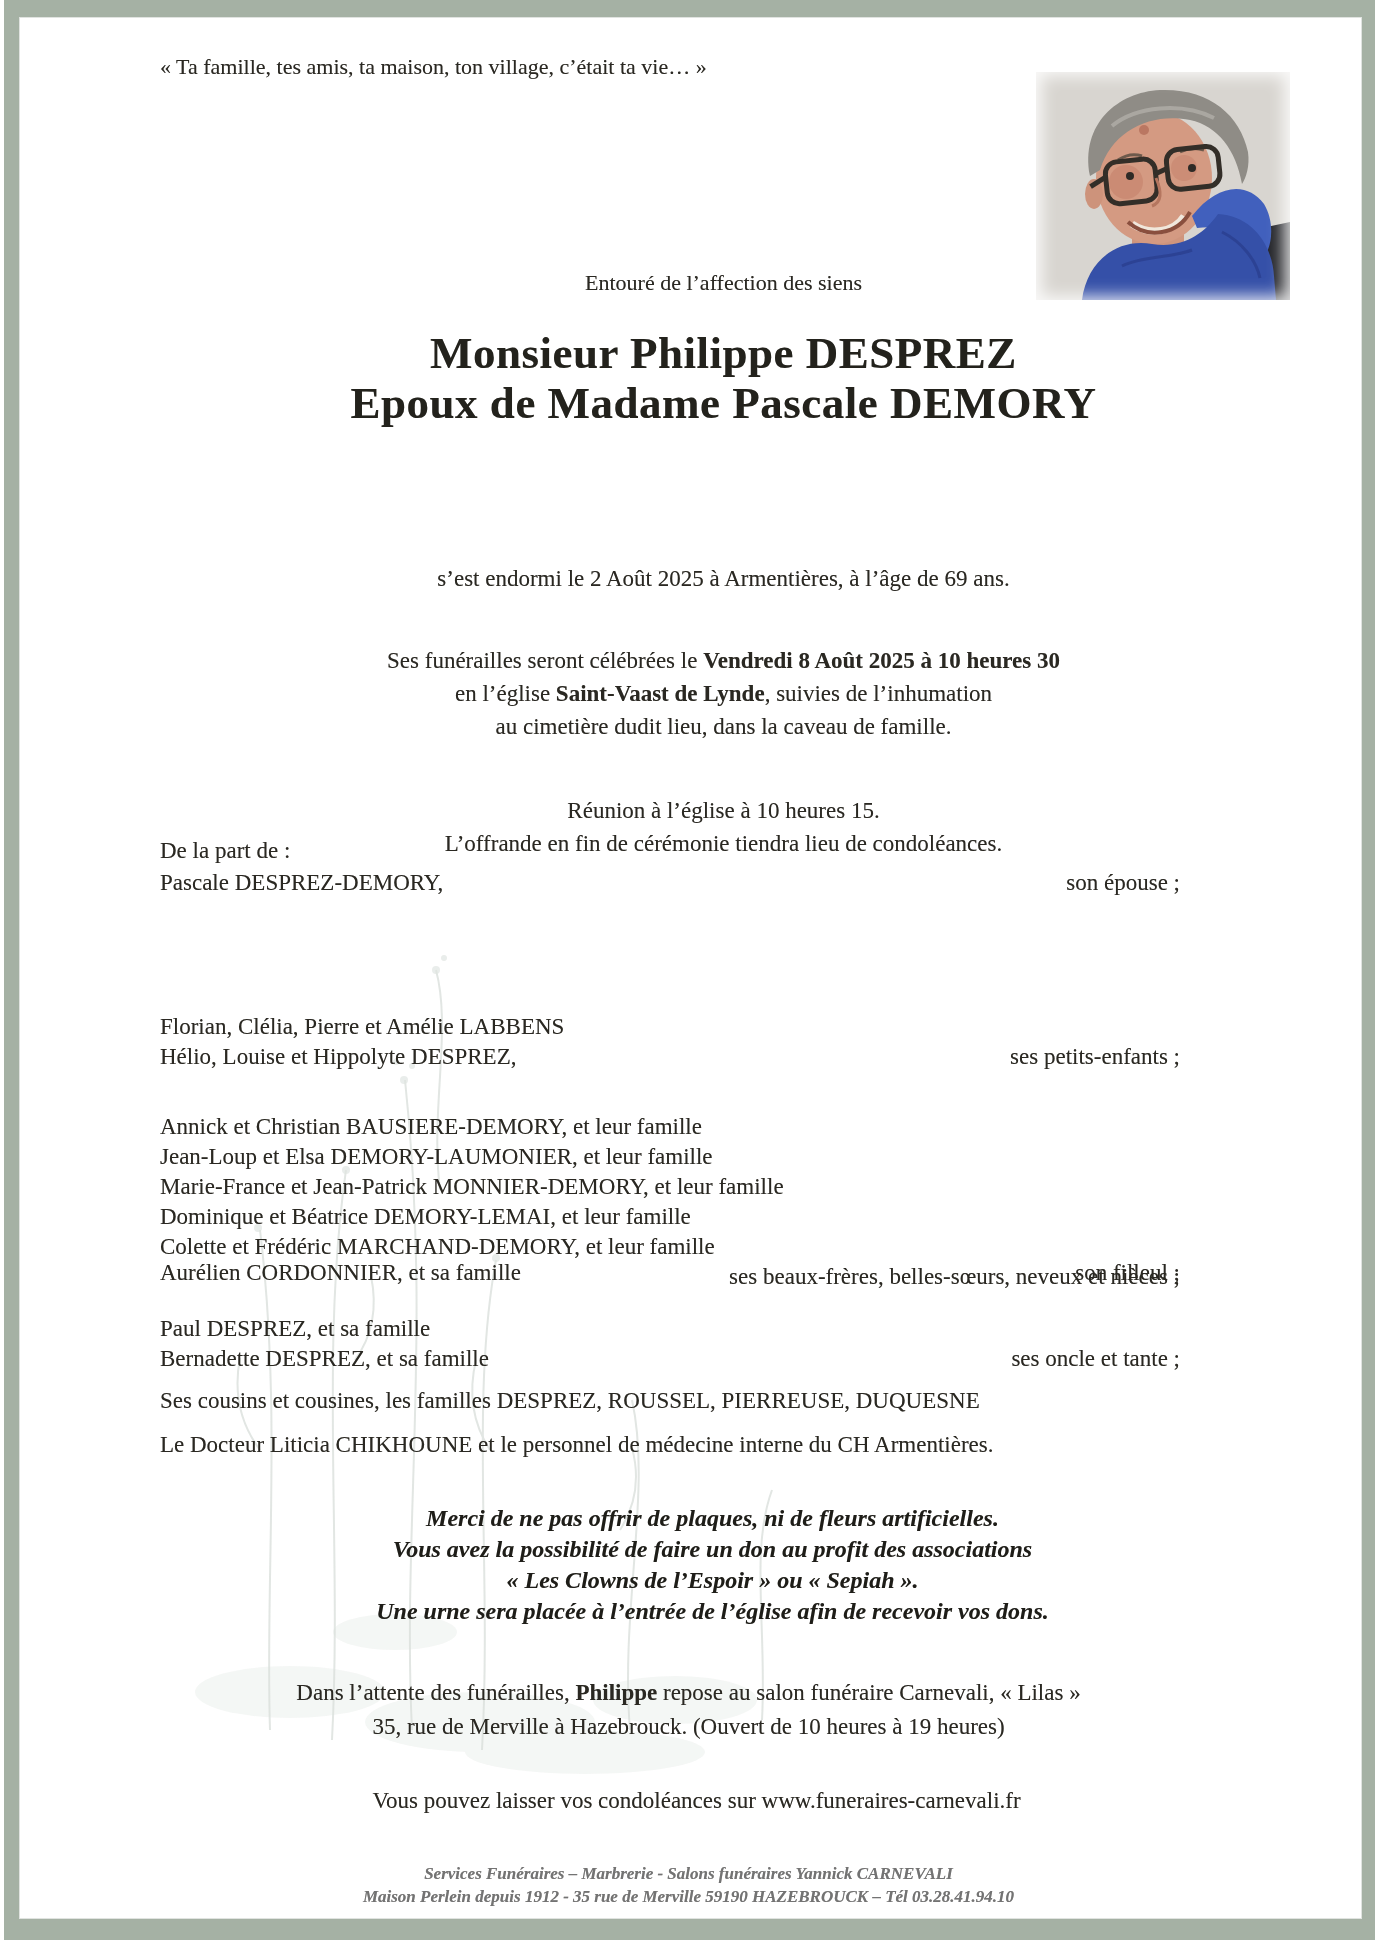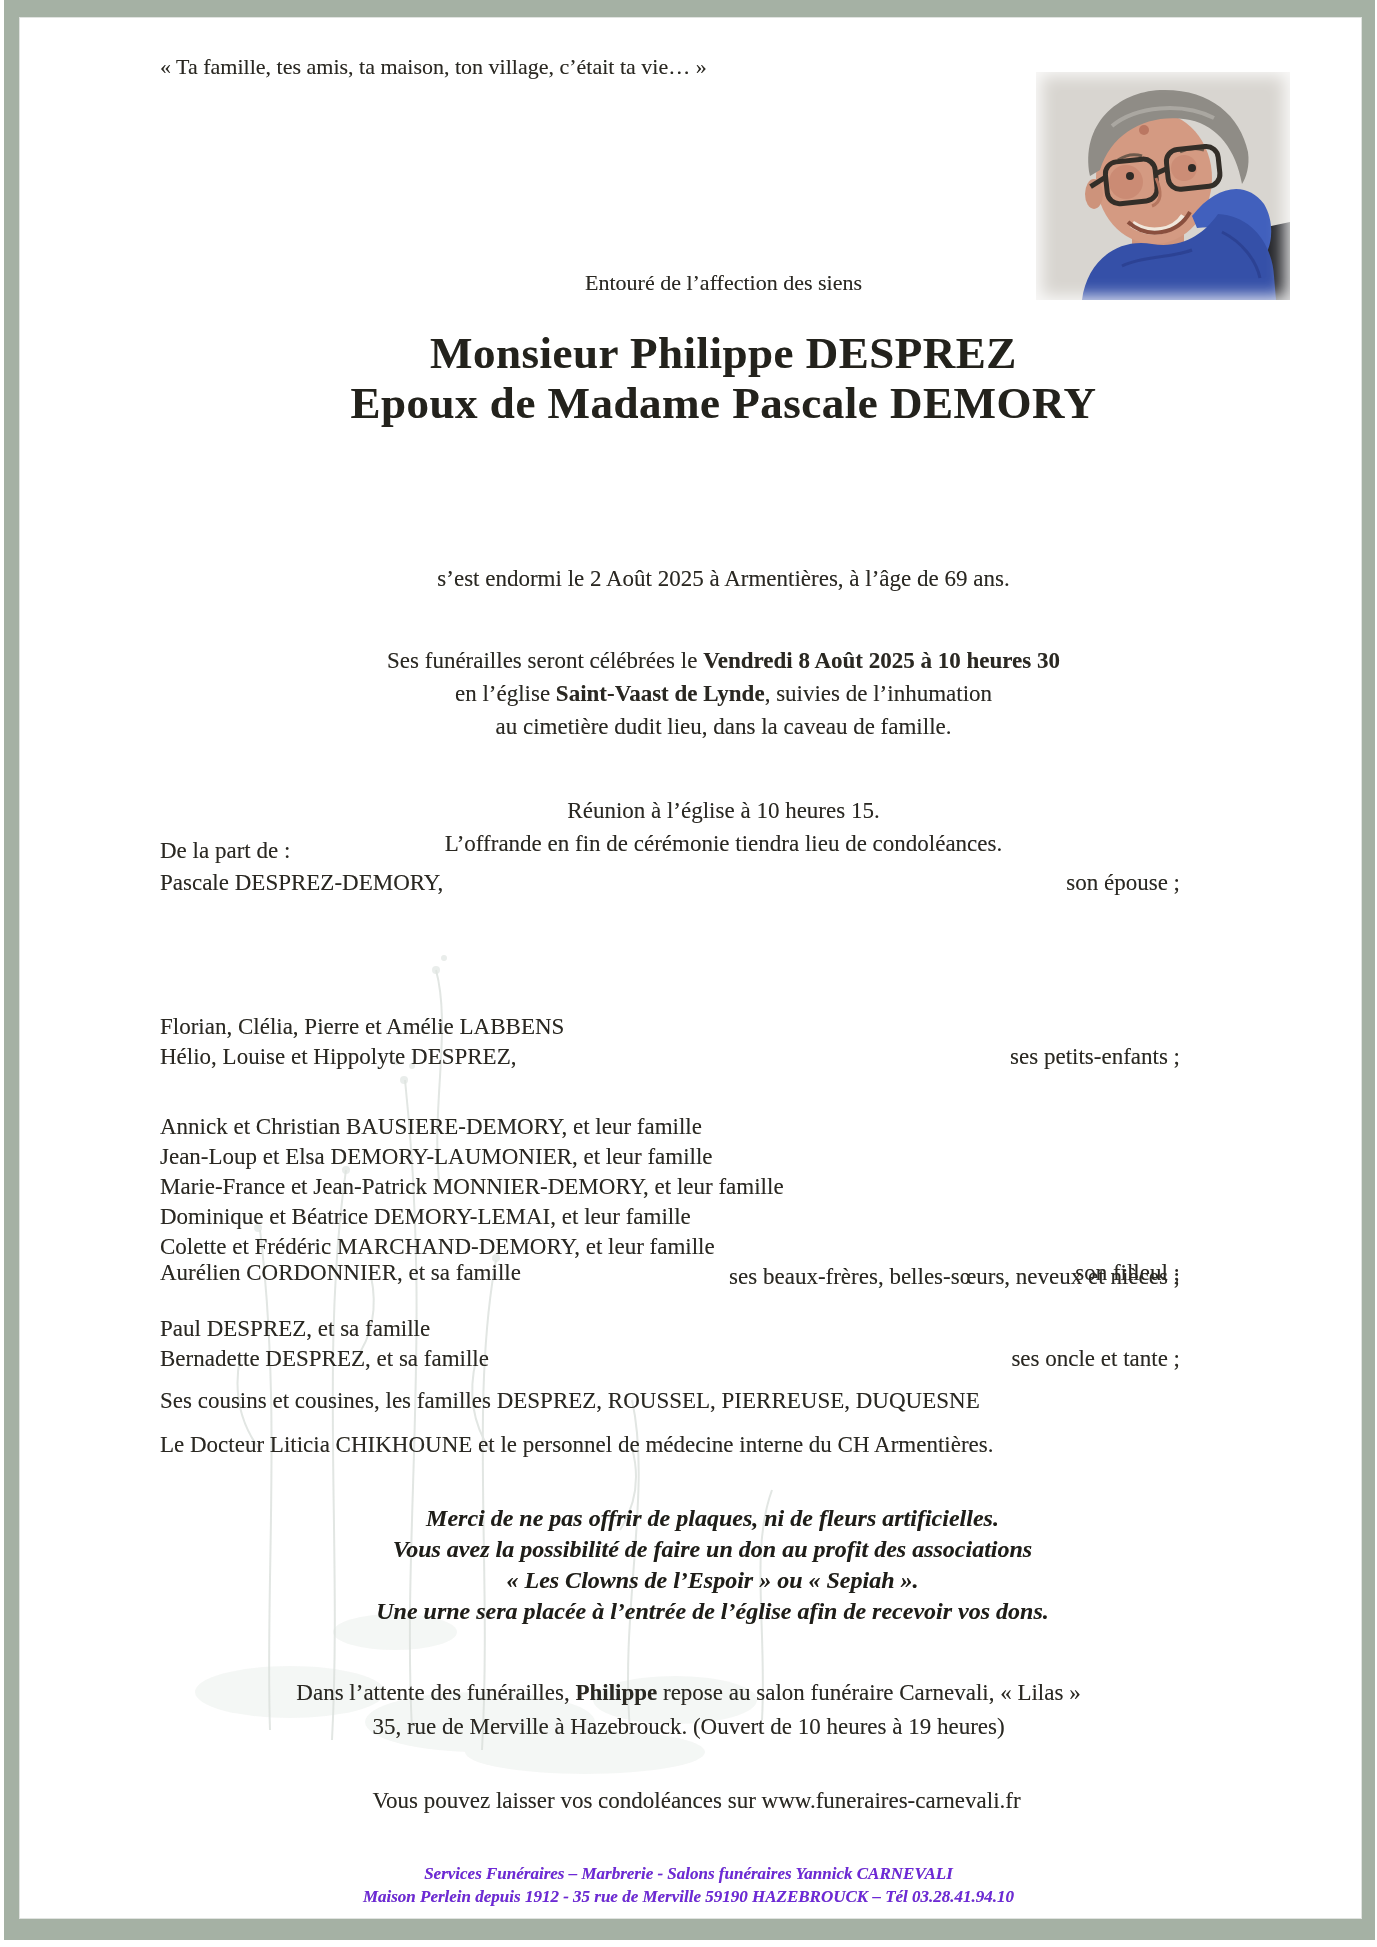--- a/index.html
+++ b/index.html
@@ -28,21 +28,21 @@
   .family{position:absolute;left:160px;top:0;width:1020px;height:1947px;font-size:23px;}
   .fam-heading{position:absolute;left:0;top:838px;}
   .fam-group{position:absolute;left:0;right:0;line-height:30px;}
   .relation{position:absolute;right:0;bottom:0;}
   .relation-line{text-align:right;}
   .charity{position:absolute;left:0;right:0;top:1503px;text-align:center;
            font-weight:700;font-style:italic;font-size:24px;line-height:31px;color:#1e1d18;margin-left:48px;}
   .attente{position:absolute;left:0;right:0;top:1676px;text-align:center;font-size:23px;line-height:34px;}
   .condole{position:absolute;left:16px;right:0;top:1788px;text-align:center;font-size:23px;}
   .footer{position:absolute;left:0;right:0;top:1862px;text-align:center;
-          font-style:italic;font-weight:700;font-size:17px;line-height:23px;color:#6d28d9;}
+          font-style:italic;font-weight:700;font-size:17px;line-height:23px;color:#737373;}
   .watermark{position:absolute;left:150px;top:930px;}
   b{font-weight:700;}
 </style>
 </head>
 <body>
 
 <div class="page">
 
   <svg class="watermark" width="800" height="850" viewBox="0 0 800 850" opacity="0.55">
     <g fill="#dde3de" opacity="0.55">

